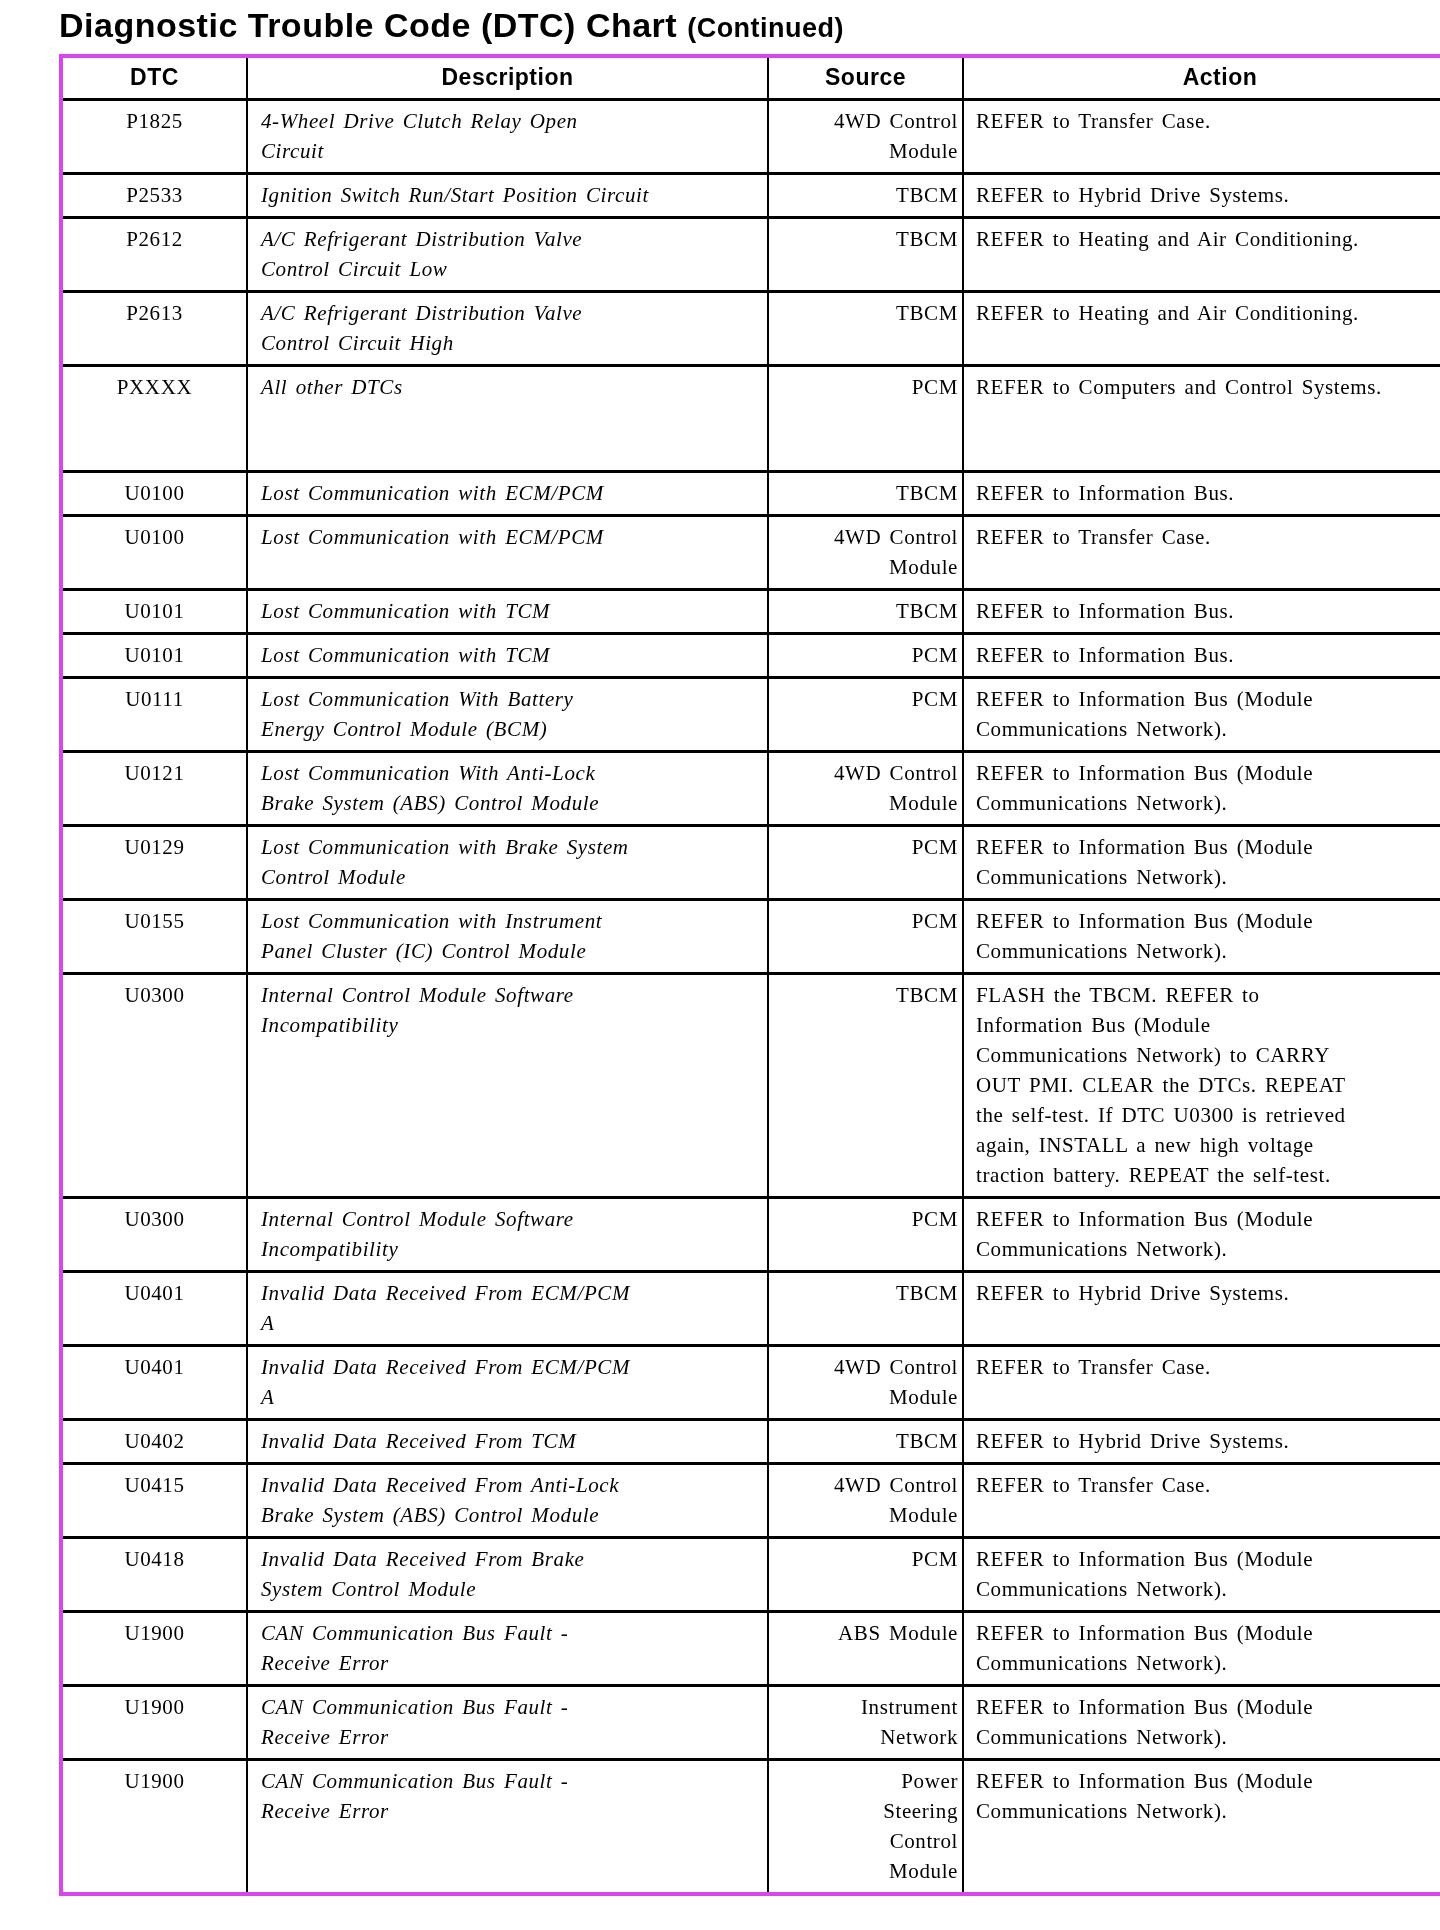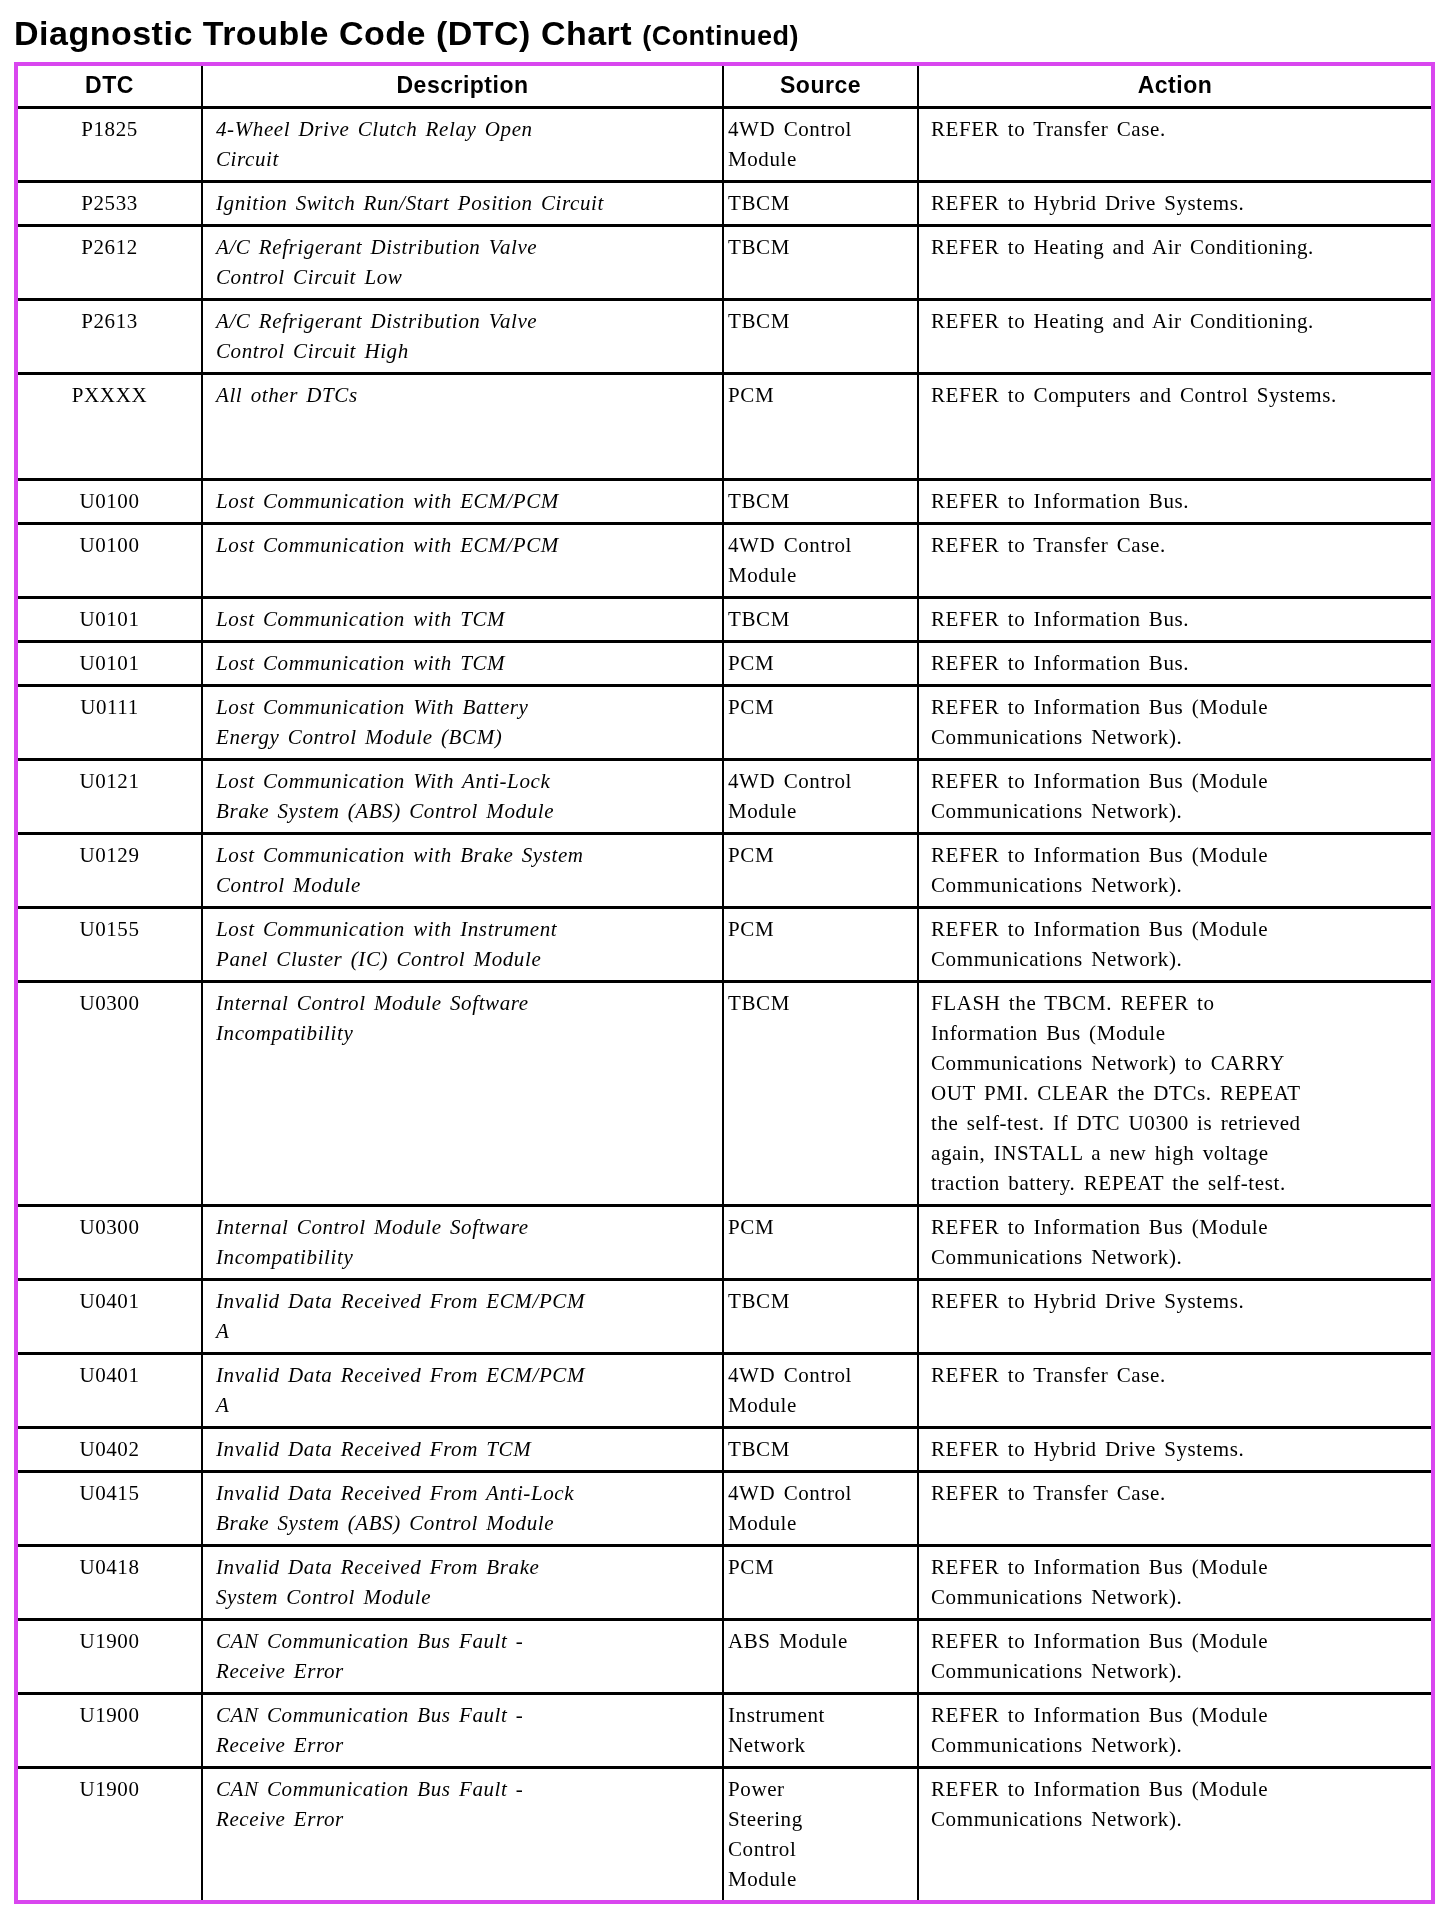--- a/index.html
+++ b/index.html
@@ -8,21 +8,22 @@
     background: #ffffff;
   }
   body {
     width: 1440px;
     height: 1930px;
     font-family: "Liberation Serif", serif;
     color: #000000;
     overflow: hidden;
   }
   .page {
-    padding: 10px 10px 0 14px;
+    padding: 2px 10px 0 14px;
+    margin-left: 45px;
   }
   .title {
     font-family: "Liberation Sans", sans-serif;
     font-weight: bold;
     font-size: 34px;
     letter-spacing: 0.5px;
     margin: 4px 0 9px 0;
     white-space: nowrap;
   }
   .title .cont {
@@ -57,21 +58,21 @@
     vertical-align: top;
     white-space: pre-line;
     letter-spacing: 0.6px;
     word-spacing: 2.5px;
   }
   td.cell-dtc {
     text-align: center;
     padding: 5px 4px 6px 4px;
   }
   td.cell-source {
-    text-align: left;
+    text-align: right;
     padding: 5px 4px 6px 4px;
   }
   td.cell-desc {
     padding: 5px 8px 6px 13px;
     font-style: italic;
   }
   td.cell-action {
     padding: 5px 8px 6px 12px;
   }
   

